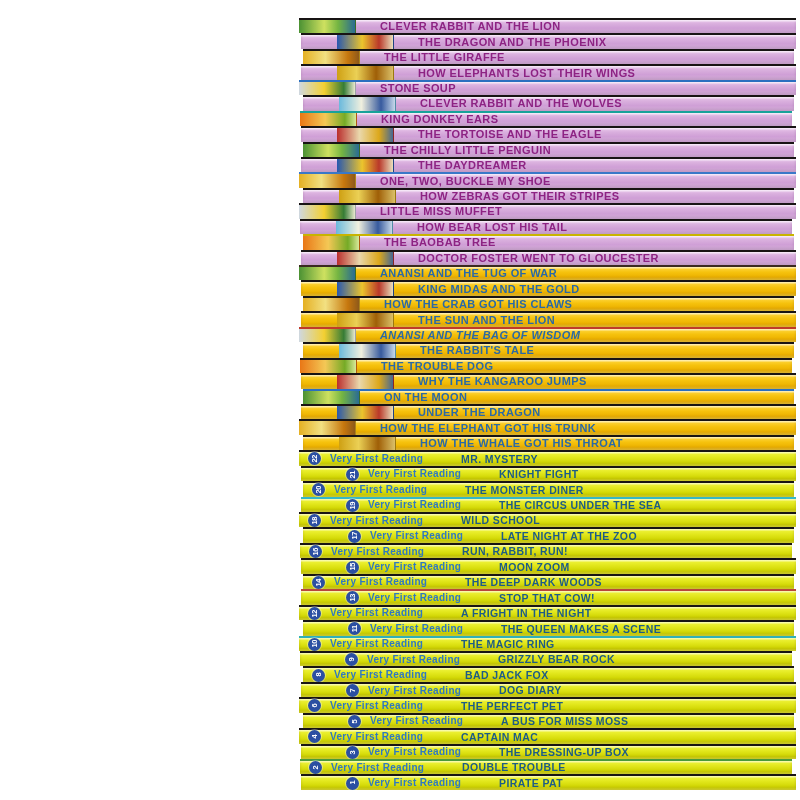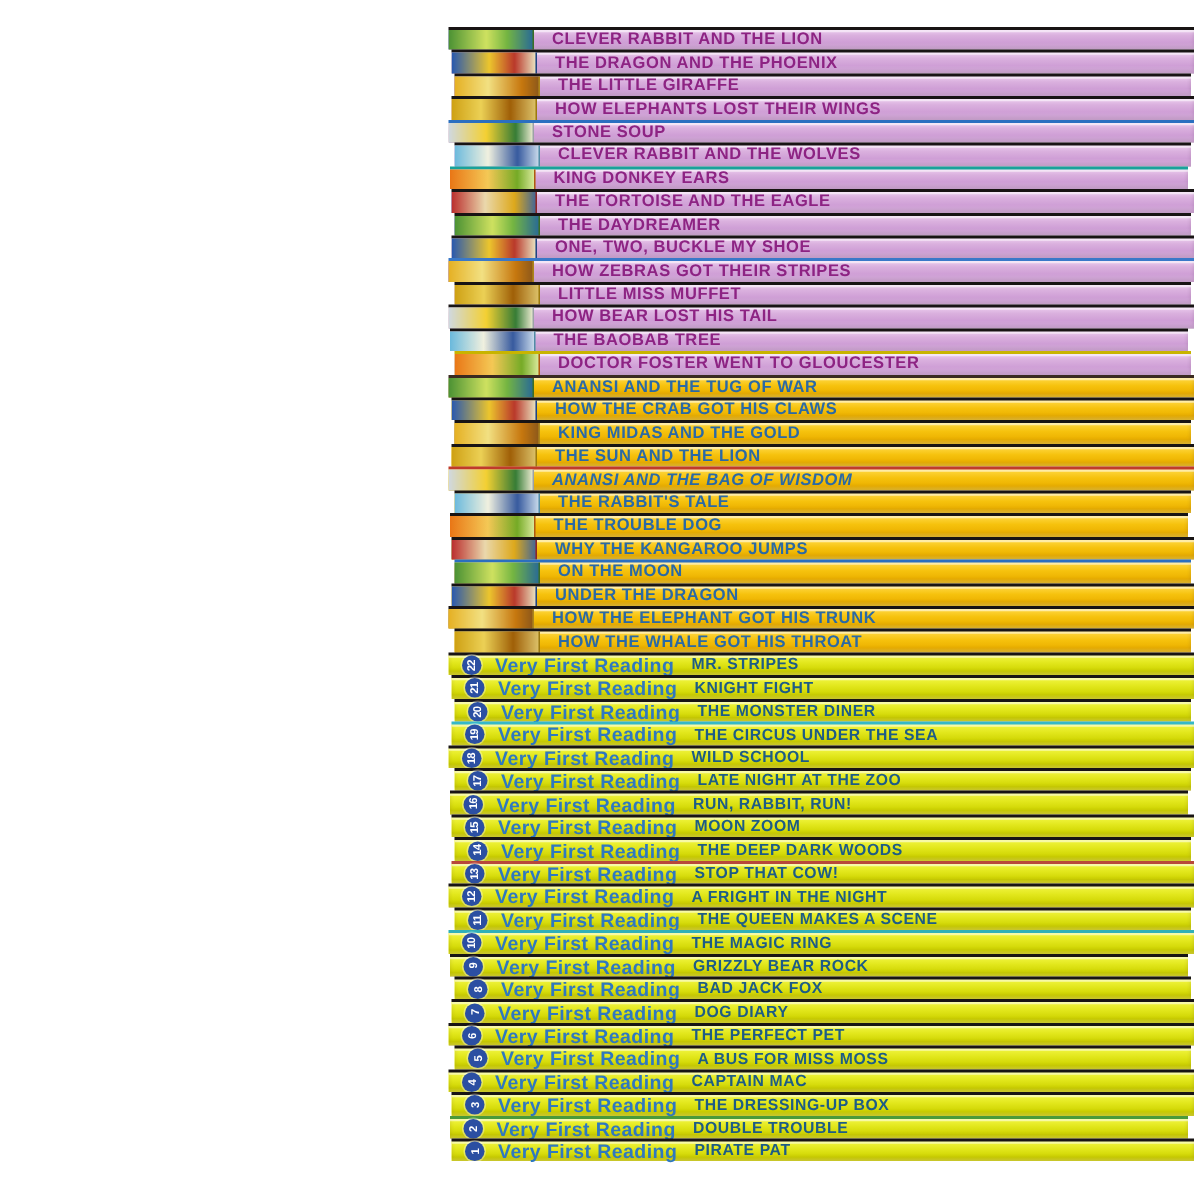--- a/index.html
+++ b/index.html
@@ -15,21 +15,21 @@
   .spine{
     box-sizing:border-box;
     height:15.44px;
     border-top:2px solid #181414;
     display:flex;align-items:center;
     white-space:nowrap;
     box-shadow:inset 0 1.5px 0 rgba(255,255,255,.55), inset 0 -2px 3px rgba(60,30,60,.18);
     position:relative;
   }
   
-  .spine:nth-child(2n){margin-left:2px;}
+  .spine:nth-child(2n){margin-left:2px;padding-left:36px;}
   .spine:nth-child(3n){margin-left:4px;margin-right:2px;}
   .spine:nth-child(7n){margin-left:1px;margin-right:4px;}
 
   
   .sec-lilac .spine{
     background:linear-gradient(180deg,#ebccee 0%,#dab0de 28%,#cf9fd6 62%,#dcb6e1 100%);
   }
   .sec-lilac .title{color:#8d2383;}
   
   .sec-gold .spine{
@@ -38,21 +38,21 @@
   .sec-gold .title{color:#2a69a6;}
   
   .sec-vfr .spine{
     background:linear-gradient(180deg,#f1f542 0%,#e2e71c 38%,#ced300 80%,#e7eb2c 100%);
   }
 
   .title{
     font-size:11px;font-weight:bold;letter-spacing:.4px;line-height:1;
     transform:scaleY(1.02);
   }
-  .picture-spine .title{margin-left:12px;}
+  .picture-spine .title{margin-left:24px;}
 
   .thumb{
     width:56px;height:100%;flex:0 0 56px;display:block;
     border-right:1px solid rgba(0,0,0,.25);
     filter:saturate(1.1);
   }
   
   .spine:nth-child(8n+1) .thumb{background:linear-gradient(90deg,#4f8f3a,#cfe06a 45%,#77b24a 70%,#2f6b8f);}
   .spine:nth-child(8n+2) .thumb{background:linear-gradient(90deg,#2b57a8,#e8c53a 45%,#b03a2e 75%,#e8e0c0);}
   .spine:nth-child(8n+3) .thumb{background:linear-gradient(90deg,#e0b030,#f0e08a 40%,#c07818 80%,#8a5a20);}
@@ -82,21 +82,21 @@
     margin-left:9px;flex:0 0 13px;
     display:flex;align-items:center;justify-content:center;
     box-shadow:0 0 0 1px rgba(255,255,255,.35);
   }
   .badge-num{
     color:#ffffff;font-size:7.5px;font-weight:bold;line-height:1;
     transform:rotate(-90deg);letter-spacing:-.5px;
   }
   .series-label{
     margin-left:9px;width:131px;flex:0 0 131px;
-    color:#2f78c0;font-size:13px;font-weight:bold;letter-spacing:.3px;line-height:1;
+    color:#2f78c0;font-size:10px;font-weight:bold;letter-spacing:.3px;line-height:1;
   }
   .sec-vfr .title{color:#1d5c86;font-size:10.5px;margin-left:0;}
 </style>
 </head>
 <body>
 
 <div class="stack">
   <div class="section sec-lilac">
   <div class="spine picture-spine">
     <span class="thumb"></span>
@@ -131,20 +131,24 @@
   <div class="spine picture-spine">
     <span class="thumb"></span>
     <span class="title">KING DONKEY EARS</span>
   </div>
 
   <div class="spine picture-spine">
     <span class="thumb"></span>
     <span class="title">THE TORTOISE AND THE EAGLE</span>
   </div>
 
+  <div class="spine picture-spine">
+    <span class="thumb"></span>
+    <span class="title">THE CHILLY LITTLE PENGUIN</span>
+  </div>
 
   <div class="spine picture-spine">
     <span class="thumb"></span>
     <span class="title">THE DAYDREAMER</span>
   </div>
 
   <div class="spine picture-spine">
     <span class="thumb"></span>
     <span class="title">ONE, TWO, BUCKLE MY SHOE</span>
   </div>
@@ -175,26 +179,26 @@
   </div>
 </div>
   <div class="section sec-gold">
   <div class="spine picture-spine">
     <span class="thumb"></span>
     <span class="title">ANANSI AND THE TUG OF WAR</span>
   </div>
 
   <div class="spine picture-spine">
     <span class="thumb"></span>
+    <span class="title">KING MIDAS AND THE GOLD</span>
+  </div>
+
+  <div class="spine picture-spine">
+    <span class="thumb"></span>
     <span class="title">HOW THE CRAB GOT HIS CLAWS</span>
-  </div>
-
-  <div class="spine picture-spine">
-    <span class="thumb"></span>
-    <span class="title">KING MIDAS AND THE GOLD</span>
   </div>
 
   <div class="spine picture-spine">
     <span class="thumb"></span>
     <span class="title">THE SUN AND THE LION</span>
   </div>
 
   <div class="spine picture-spine">
     <span class="thumb"></span>
     <span class="title">ANANSI AND THE BAG OF WISDOM</span>
@@ -234,21 +238,21 @@
     <span class="thumb"></span>
     <span class="title">HOW THE WHALE GOT HIS THROAT</span>
   </div>
 </div>
   <div class="section sec-vfr">
   <div class="spine vfr-spine">
     <span class="badge">
       <span class="badge-num">22</span>
     </span>
     <span class="series-label">Very First Reading</span>
-    <span class="title">MR. STRIPES</span>
+    <span class="title">MR. MYSTERY</span>
   </div>
 
   <div class="spine vfr-spine">
     <span class="badge">
       <span class="badge-num">21</span>
     </span>
     <span class="series-label">Very First Reading</span>
     <span class="title">KNIGHT FIGHT</span>
   </div>
 

